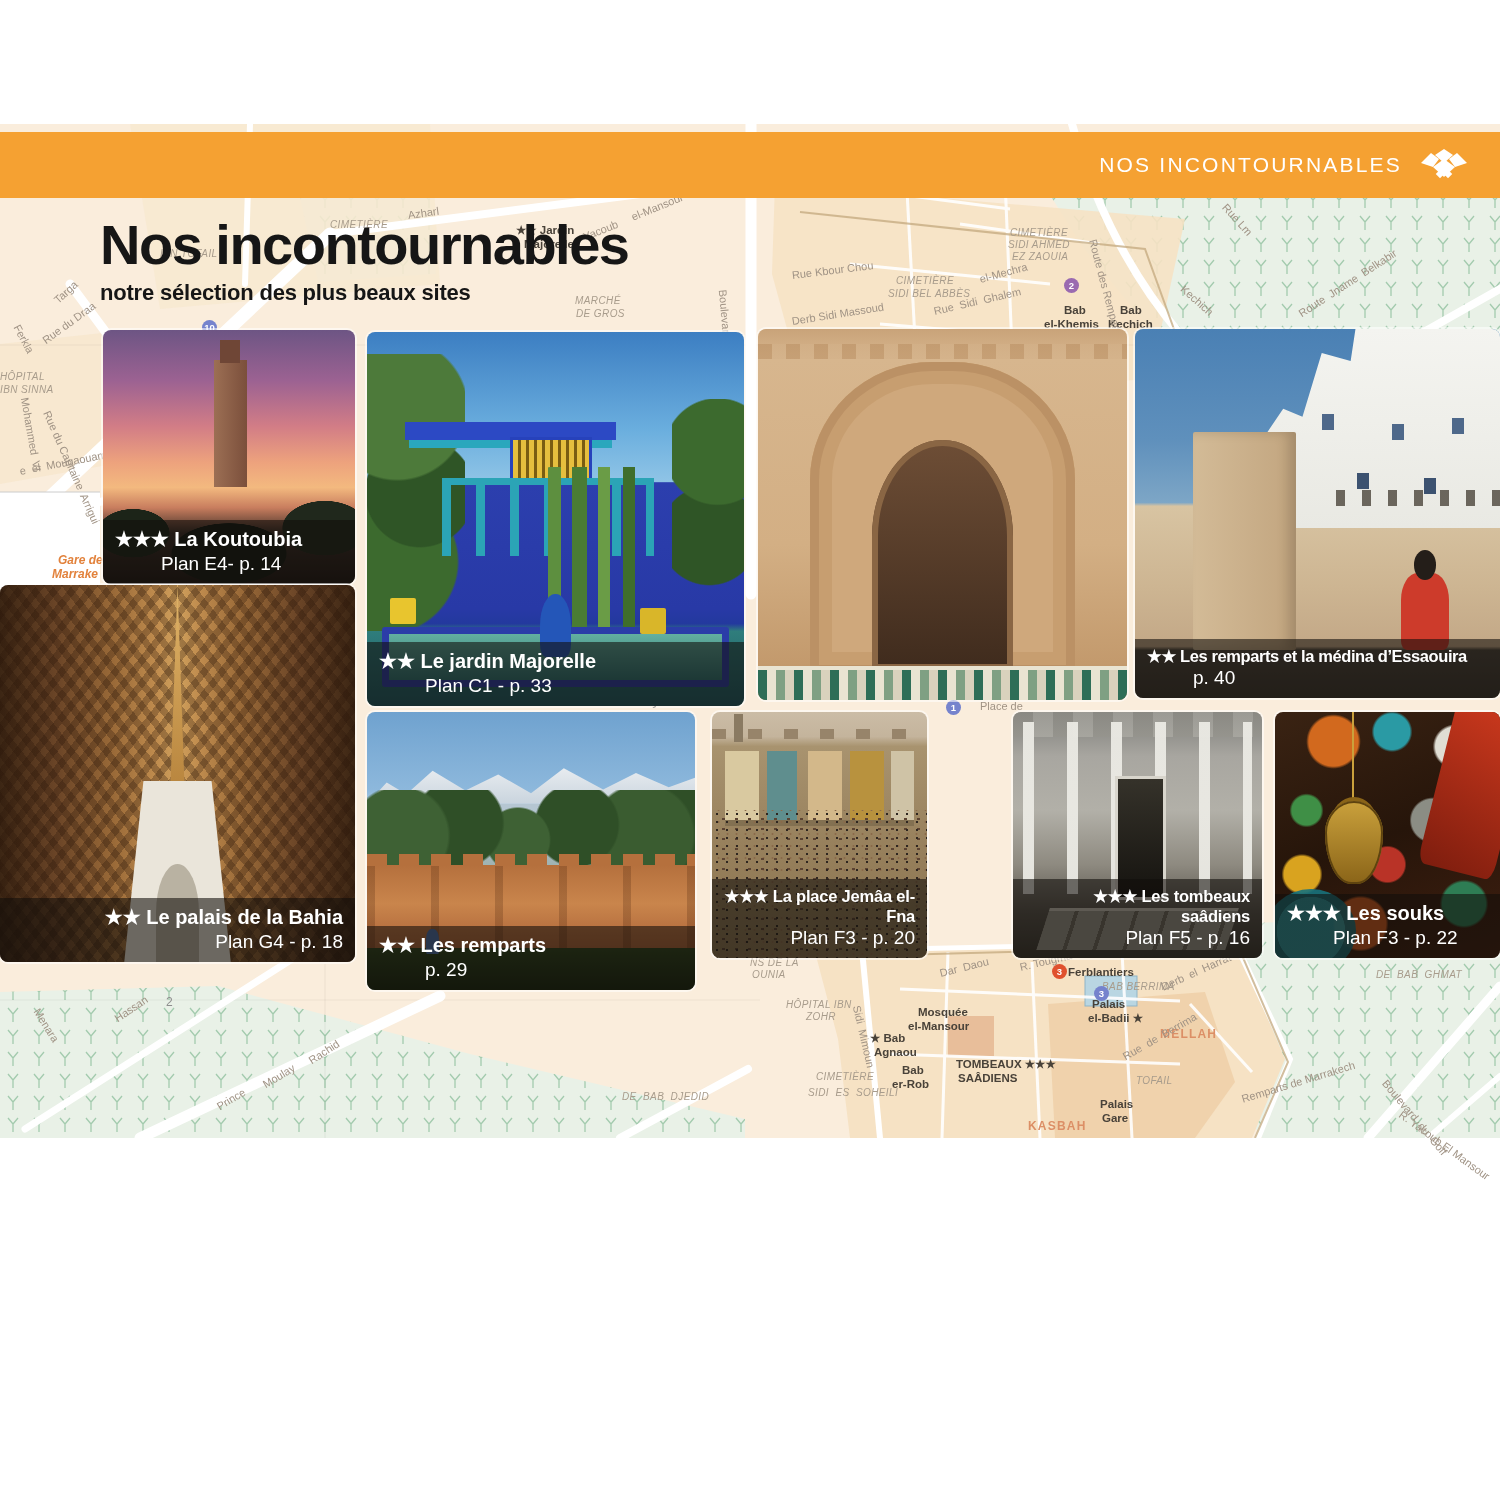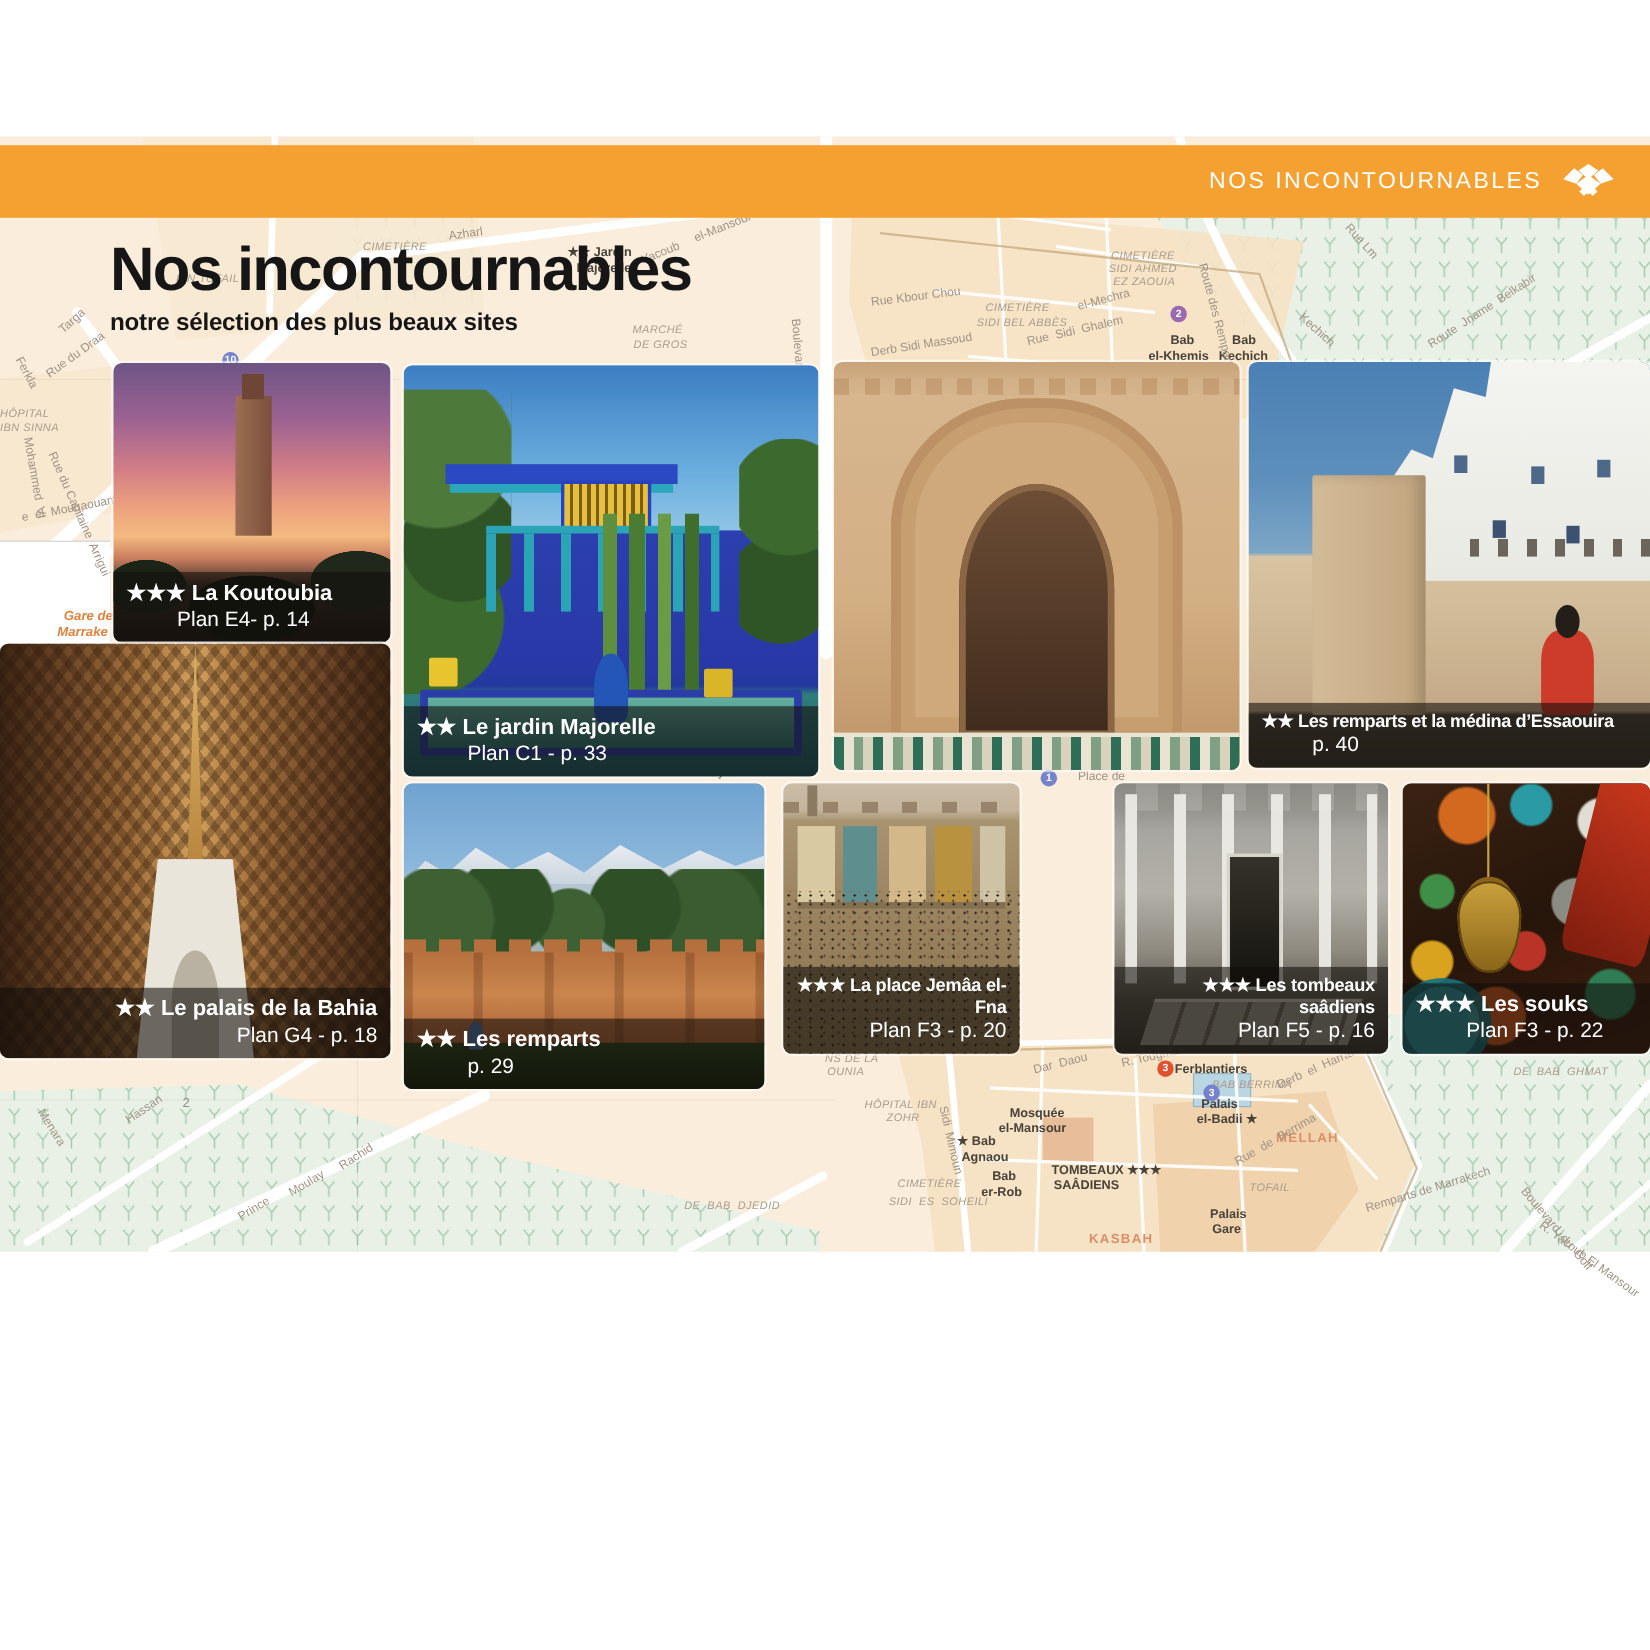--- a/index.html
+++ b/index.html
@@ -323,21 +323,21 @@
         <span class="ml road" style="left: 856px; top: 876px; transform: rotate(77deg);">Sidi  Mimoun</span>
         <span class="ml poi" style="left: 956px; top: 934px;">TOMBEAUX ★★★</span>
         <span class="ml poi" style="left: 958px; top: 948px;">SAÂDIENS</span>
         <span class="ml poi" style="left: 902px; top: 940px;">Bab</span>
         <span class="ml poi" style="left: 892px; top: 954px;">er-Rob</span>
         <span class="ml area" style="left: 816px; top: 948px;">CIMETIÈRE</span>
         <span class="ml area" style="left: 808px; top: 964px;">SIDI  ES  SOHEILI</span>
         <span class="ml area" style="left: 1136px; top: 952px;">TOFAIL</span>
         <span class="ml poi" style="left: 1100px; top: 974px;">Palais</span>
         <span class="ml poi" style="left: 1102px; top: 988px;">Gare</span>
-        <span class="ml quarter" style="left: 990px; top: 996px;">KASBAH</span>
+        <span class="ml quarter" style="left: 1028px; top: 996px;">KASBAH</span>
         <span class="ml area" style="left: 1346px; top: 846px; margin-left: 30px;">DE  BAB  GHMAT</span>
         <span class="ml road" style="left: 1162px; top: 858px; transform: rotate(-24deg);">Derb  el  Harrat</span>
         <span class="ml road" style="left: 1124px; top: 928px; transform: rotate(-30deg);">Rue  de  Berrima</span>
         <span class="ml road" style="left: 1242px; top: 970px; transform: rotate(-17deg);">Remparts de Marrakech</span>
         <span class="ml road" style="left: 1384px; top: 952px; transform: rotate(50deg);">Boulevard  du  Golf</span>
         <span class="ml road" style="left: 1400px; top: 984px; transform: rotate(36deg);">R. Yacoub El Mansour</span>
         <span class="ml road" style="left: 36px; top: 880px; transform: rotate(58deg);">Menara</span>
         <span class="ml road" style="left: 116px; top: 890px; transform: rotate(-34deg);">Hassan</span>
         <span class="ml gridnum" style="left: 166px; top: 872px;">2</span>
         <span class="ml road" style="left: 218px; top: 978px; transform: rotate(-31deg);">Prince</span>

